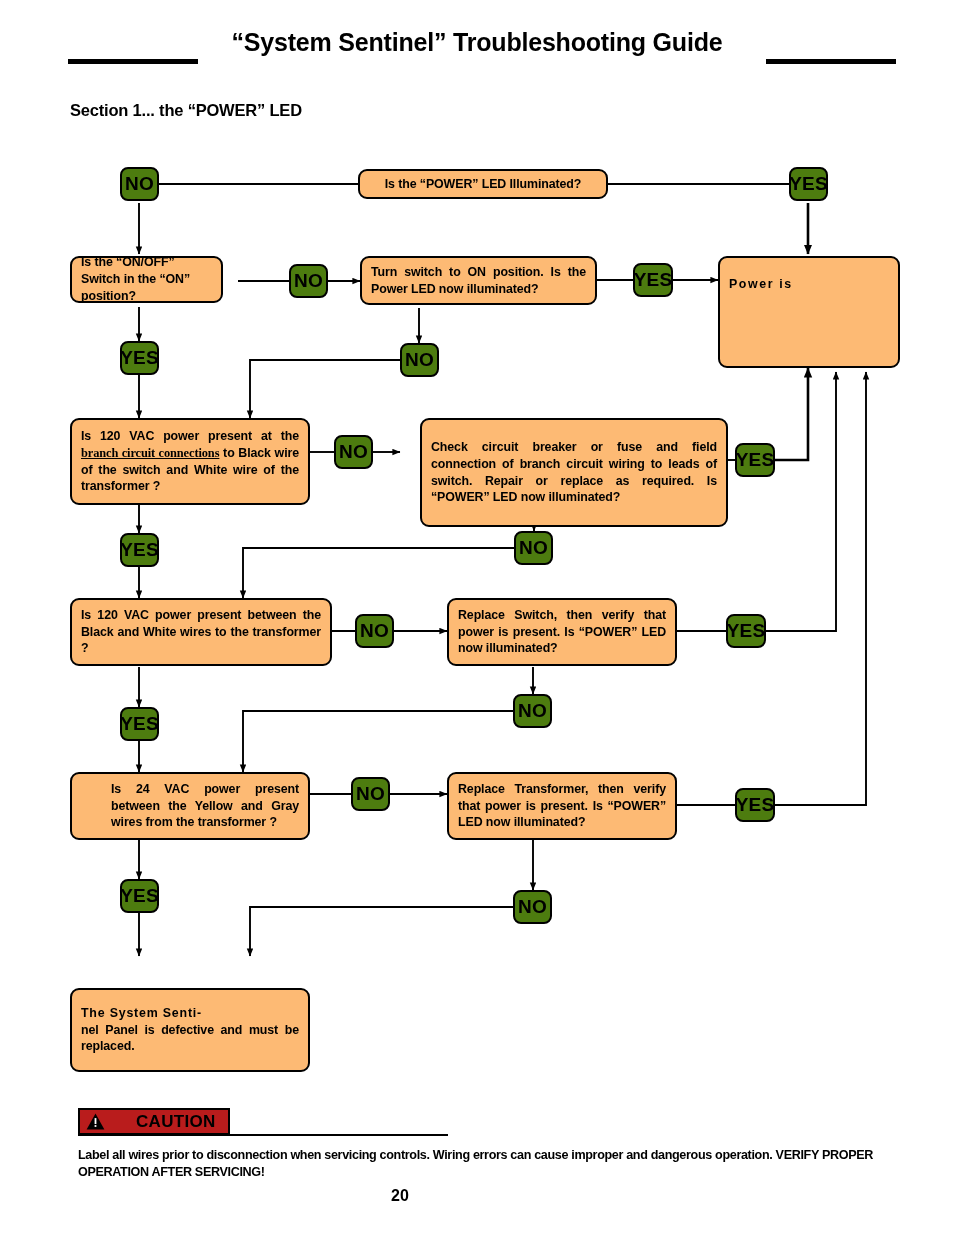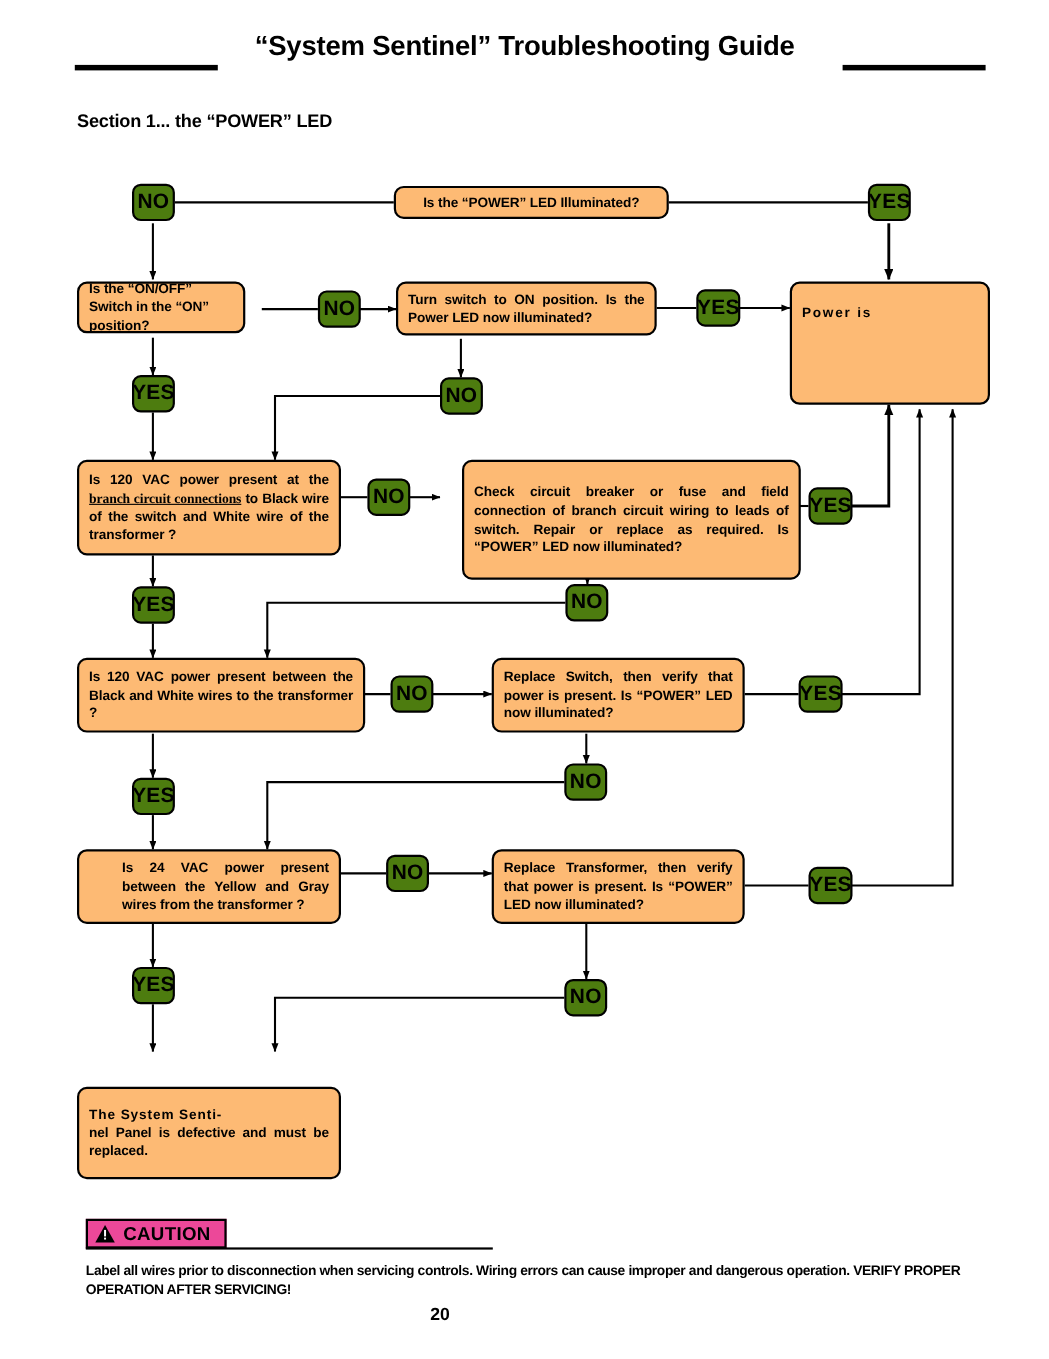--- a/index.html
+++ b/index.html
@@ -103,21 +103,22 @@
     left: 78px; top: 1108px;
     width: 820px;
   }
   #caution-box {
     position: relative;
     display: inline-flex;
     align-items: center;
     border: 2px solid #000;
     padding: 2px 12px 2px 6px;
     height: 27px;
-    background: #ec4899;
+    background: #b91c1c;
+    gap: 24px;
   }
   #caution-tri {
     width: 19px; height: 17px;
     margin-right: 7px;
     flex: 0 0 auto;
   }
   #caution-label {
     font-size: 17px;
     font-weight: bold;
     letter-spacing: 0.3px;

